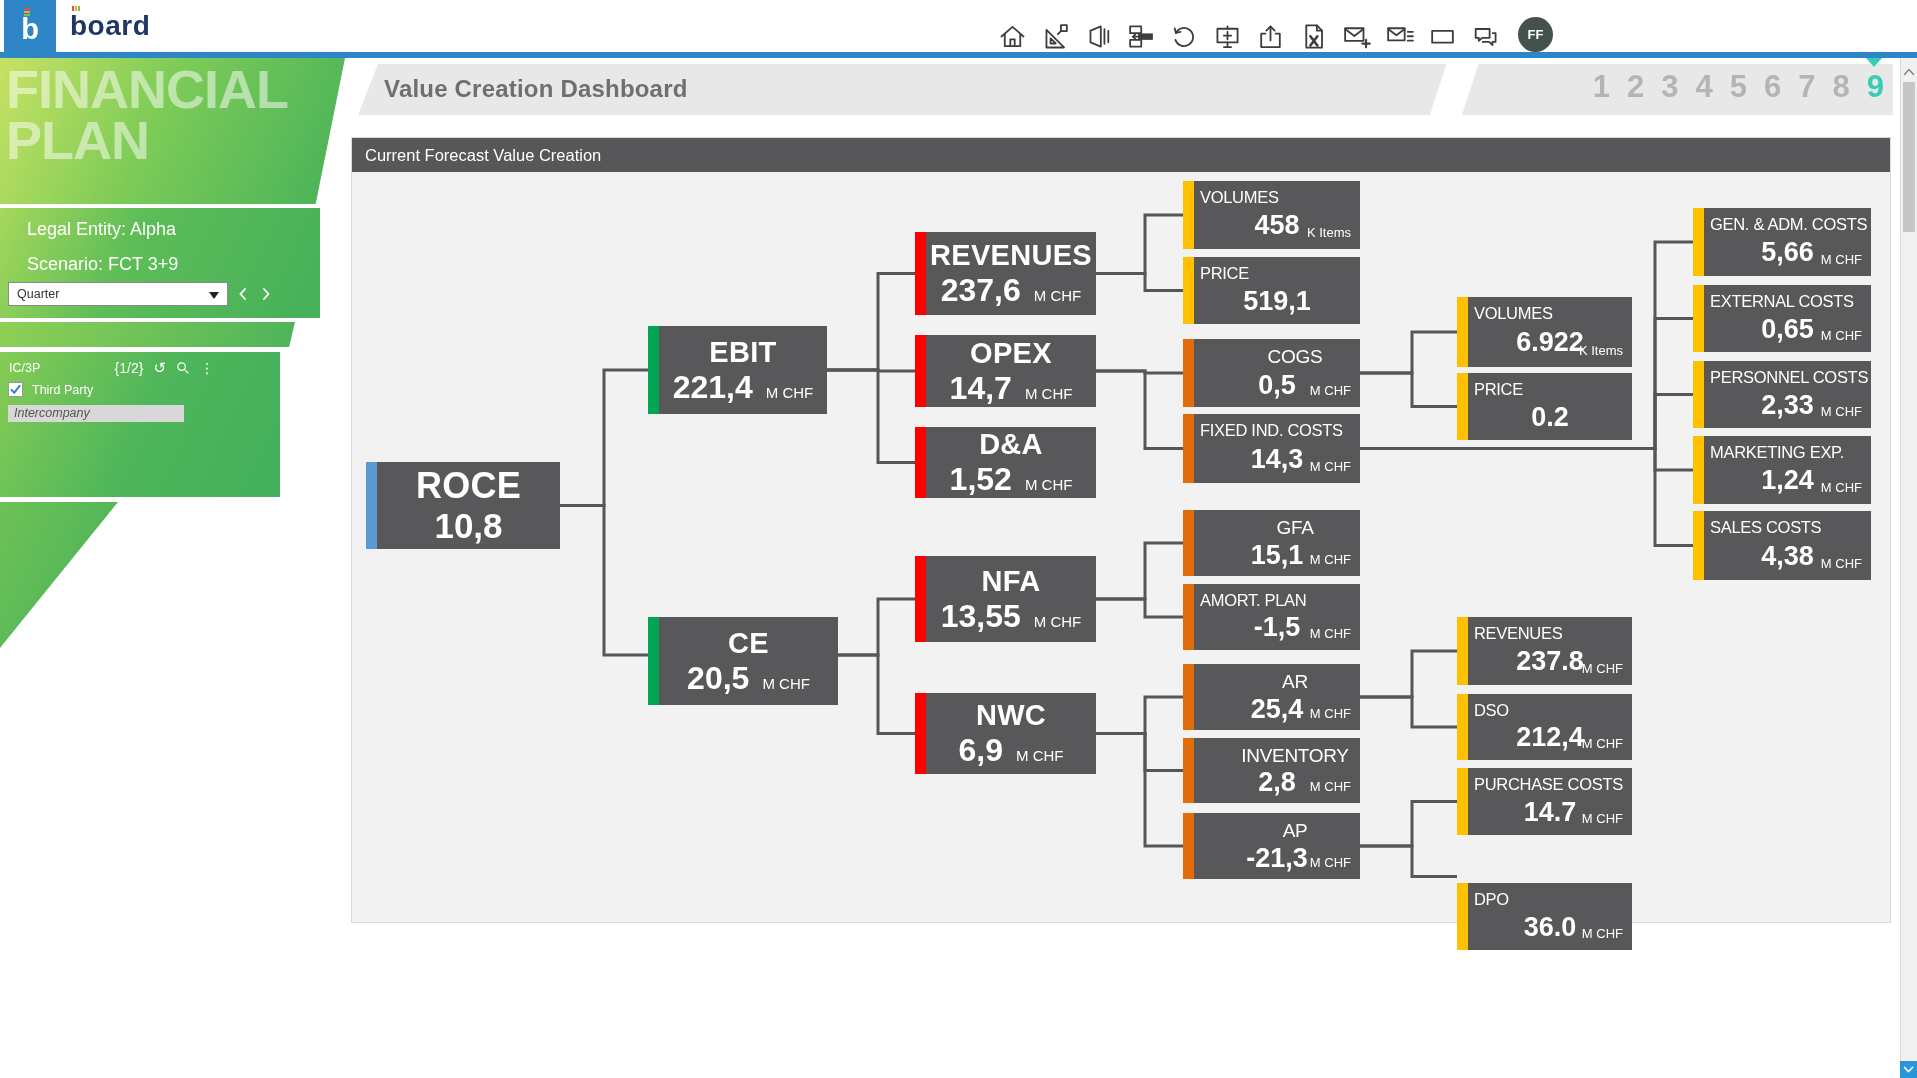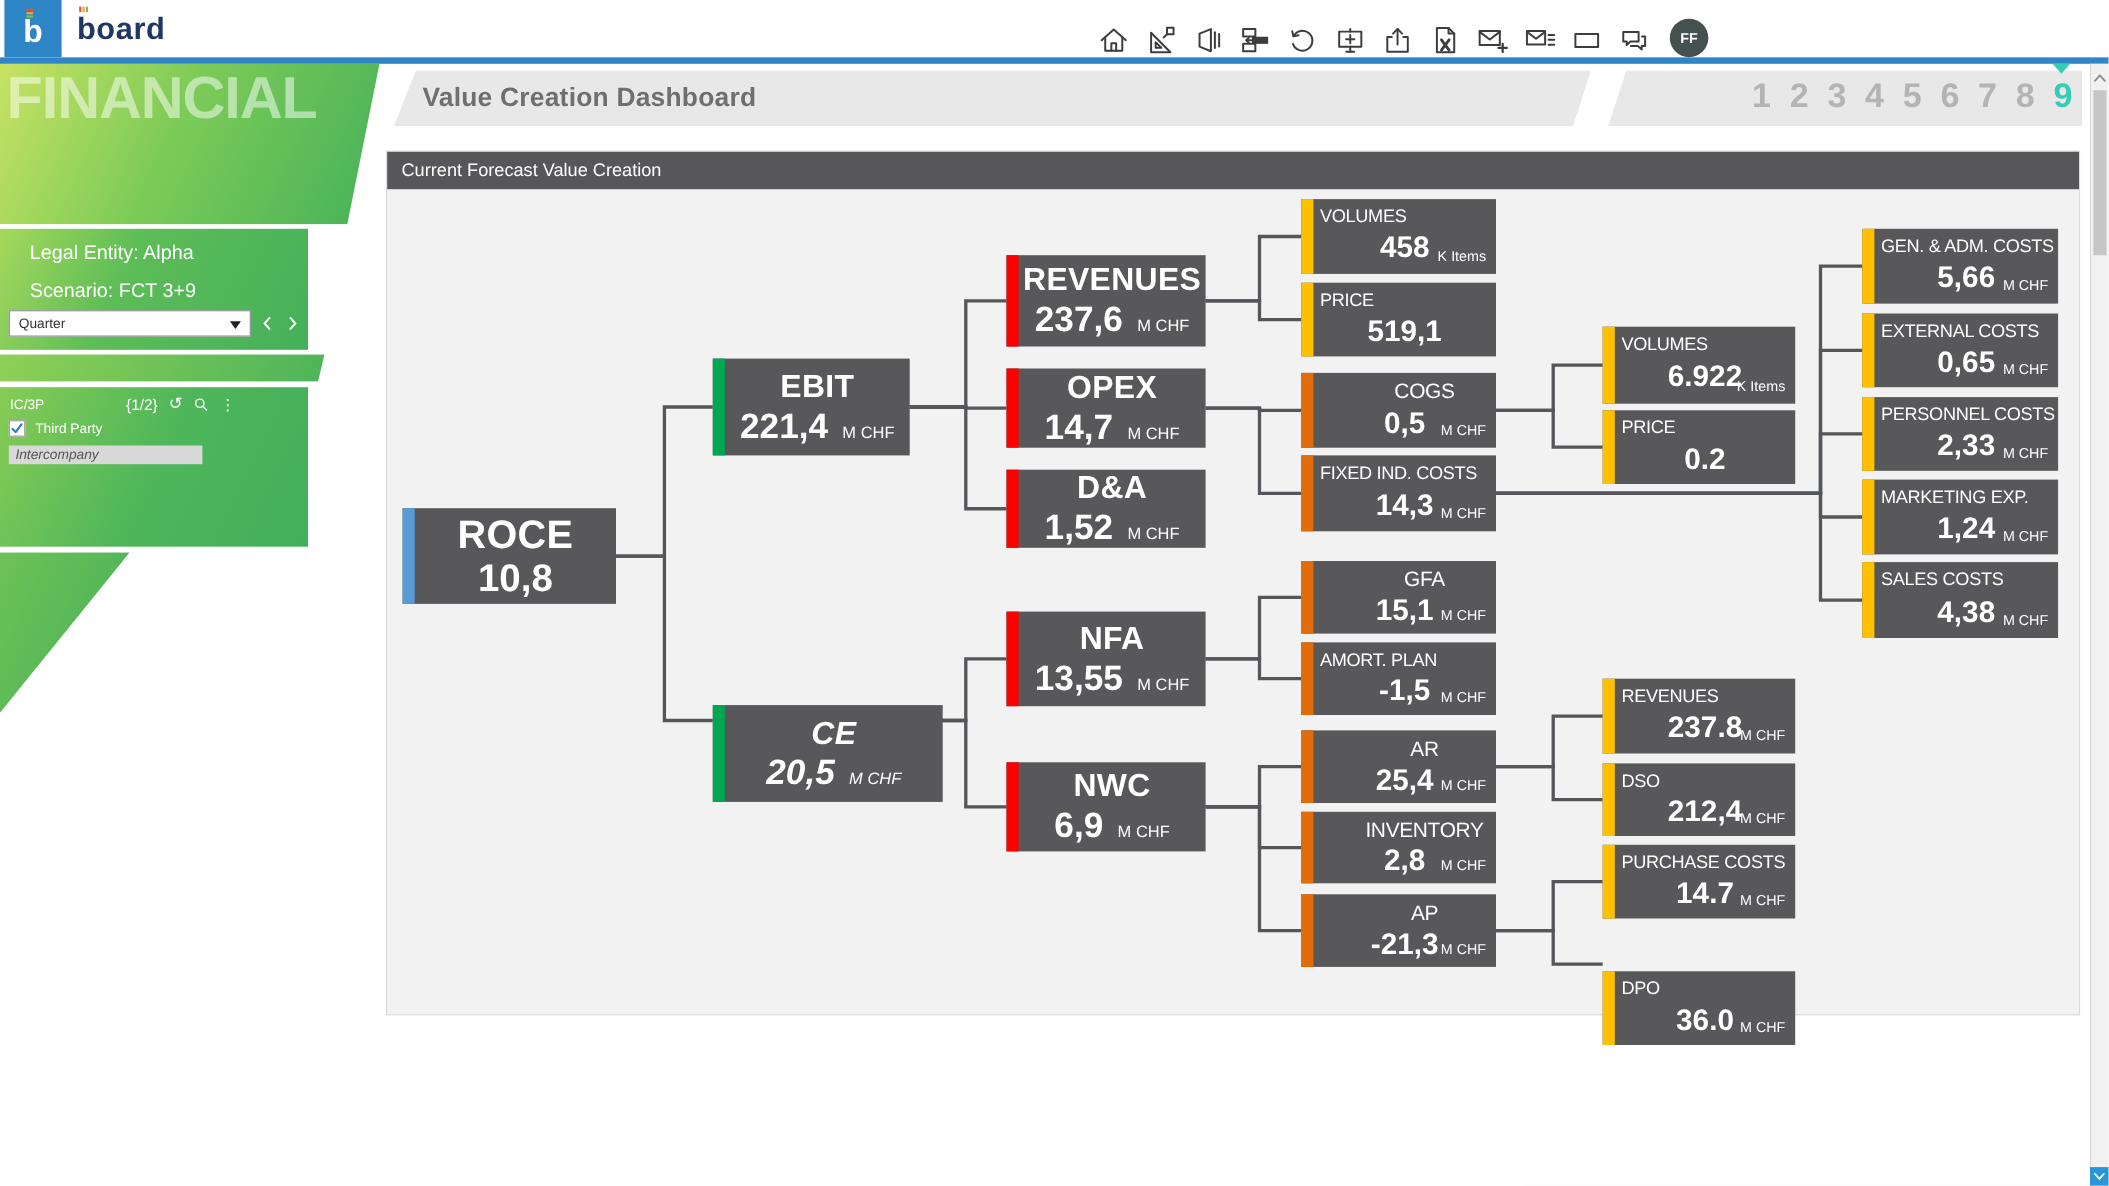--- a/index.html
+++ b/index.html
@@ -31,21 +31,21 @@
   .blue-bar{position:absolute;left:0;top:52px;right:0;height:6px;background:#2F86C7;z-index:9;}
 
   
   .gshape{position:absolute;z-index:5;}
   .brand-banner{left:0;top:58px;width:345px;height:146px;
     background:linear-gradient(115deg,#C7E263 0%,#7CCB57 45%,#46B15A 100%);
     clip-path:polygon(0 0,100% 0,91.5% 100%,0 100%);}
   .brand-text{padding:6px 0 0 6px;font-size:54px;line-height:51px;font-weight:700;
     color:rgba(255,255,255,.5);letter-spacing:-1px;}
   .panel1{left:0;top:208px;width:280px;height:110px;color:#fff;
-    background:linear-gradient(115deg,#A6D85C 0%,#5DBD57 40%,#45B05A 100%);}
+    background:linear-gradient(115deg,#A6D85C 0%,#5DBD57 40%,#45B05A 100%);padding-left:40px;}
   .p1-line{position:absolute;left:27px;font-size:18px;}
   .green-band{left:0;top:322px;width:295px;height:25px;
     background:linear-gradient(115deg,#8FD056,#4DB45A);
     clip-path:polygon(0 0,100% 0,98% 100%,0 100%);}
   .panel2{left:0;top:352px;width:280px;height:145px;color:#fff;font-size:12.5px;
     background:linear-gradient(115deg,#86CC55 0%,#4FB65A 50%,#42AF5B 100%);}
   .green-sliver{left:0;top:502px;width:118px;height:146px;
     background:linear-gradient(115deg,#6EC256,#45B05A);
     clip-path:polygon(0 0,100% 0,0 100%);}
   .dd-row{position:absolute;left:8px;top:74px;display:flex;align-items:center;gap:7px;}
@@ -193,20 +193,21 @@
           </svg></div>
       </span>
     <div class="avatar" data-name="user-avatar">FF</div>
   </div>
 </div>
 <div class="blue-bar" data-name="accent-divider"></div>
 
 <div class="gshape brand-banner" data-name="brand-banner">
   <div class="brand-text" data-name="brand-title">
     <div>FINANCIAL</div>
+    <div>PLAN</div>
   </div>
 </div>
 
 <div class="gshape panel1" data-name="selection-panel">
   <div class="p1-line" style="top:11px" data-name="legal-entity-label">Legal Entity: Alpha</div>
   <div class="p1-line" style="top:46px" data-name="scenario-label">Scenario: FCT 3+9</div>
   <div class="dd-row">
     <div class="dropdown" data-name="period-dropdown">
       <span data-name="period-dropdown-value">Quarter</span>
       <span class="caret" data-name="dropdown-caret-icon"></span>
@@ -327,21 +328,21 @@
       </div>
     </div>
     <div class="node big" data-name="node-ebit" style="left: 648px; top: 326px; width: 179px; height: 88px;">
       <span class="stripe" data-name="node-stripe" style="background: rgb(0, 166, 81);"></span>
       <div class="title" data-name="node-title">EBIT</div>
       <div class="vrow">
         <span class="val" data-name="node-value">221,4</span>
         <span class="unit" data-name="node-unit">M CHF</span>
       </div>
     </div>
-    <div class="node big" data-name="node-ce" style="left: 648px; top: 641px; width: 209px; height: 88px; font-style: italic;">
+    <div class="node big" data-name="node-ce" style="left: 648px; top: 617px; width: 190px; height: 88px;">
       <span class="stripe" data-name="node-stripe" style="background: rgb(0, 166, 81);"></span>
       <div class="title" data-name="node-title">CE</div>
       <div class="vrow">
         <span class="val" data-name="node-value">20,5</span>
         <span class="unit" data-name="node-unit">M CHF</span>
       </div>
     </div>
     <div class="node big" data-name="node-revenues" style="left: 915px; top: 232px; width: 181px; height: 83px;">
       <span class="stripe" data-name="node-stripe" style="background: rgb(255, 0, 0);"></span>
       <div class="title" data-name="node-title">REVENUES</div>

